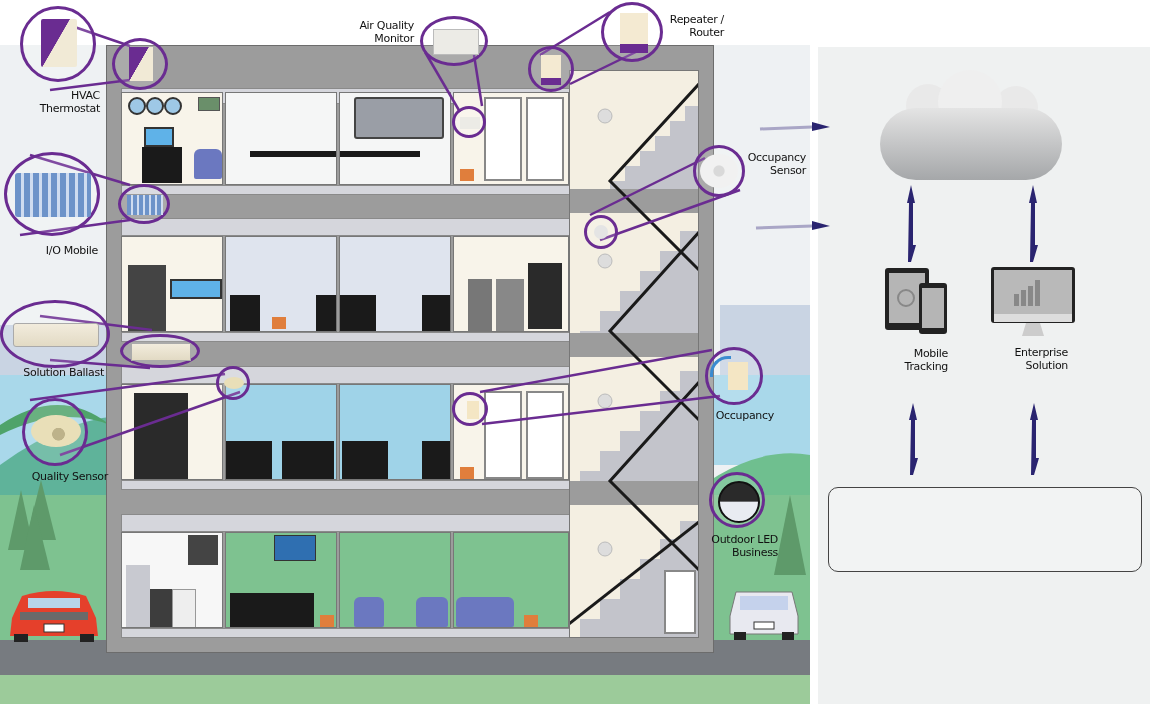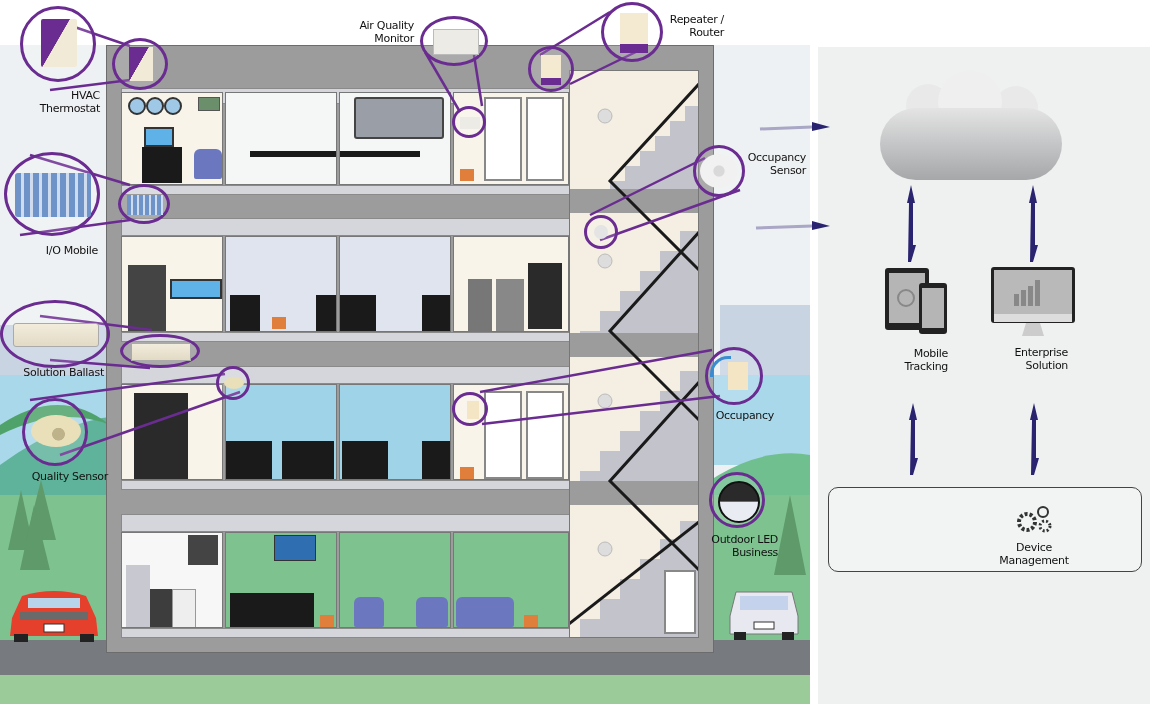--- a/index.html
+++ b/index.html
@@ -329,26 +329,17 @@
   <rect x="31" y="24" width="5" height="16" fill="#888"></rect>
   <rect x="38" y="20" width="5" height="20" fill="#888"></rect>
   <rect x="45" y="14" width="5" height="26" fill="#888"></rect>
   <rect x="4" y="48" width="78" height="8" fill="#ddd"></rect>
   <polygon points="36,57 50,57 54,70 32,70" fill="#ccc"></polygon>
 </svg>
 <div class="label" style="left:996px;top:346px;width:72px;white-space:pre-line">Enterprise
 Solution</div>
 
 <div class="abs service-box">
-  <div class="svc" style="left:166px">
-    <svg class="abs" style="left:20px;top:16px" width="40" height="30">
-      <circle cx="12" cy="18" r="8" fill="none" stroke="#333" stroke-width="4" stroke-dasharray="3 2"></circle>
-      <circle cx="28" cy="8" r="5" fill="none" stroke="#333" stroke-width="2"></circle>
-      <circle cx="30" cy="22" r="5" fill="none" stroke="#333" stroke-width="3" stroke-dasharray="2 2"></circle>
-    </svg>
-    <div class="svc-label" style="bottom:6px;white-space:pre-line">Device
-Management</div>
-  </div>
 </div>
 
 <style>
   .label { white-space:pre-line; }
 </style>
 
 </body></html>

